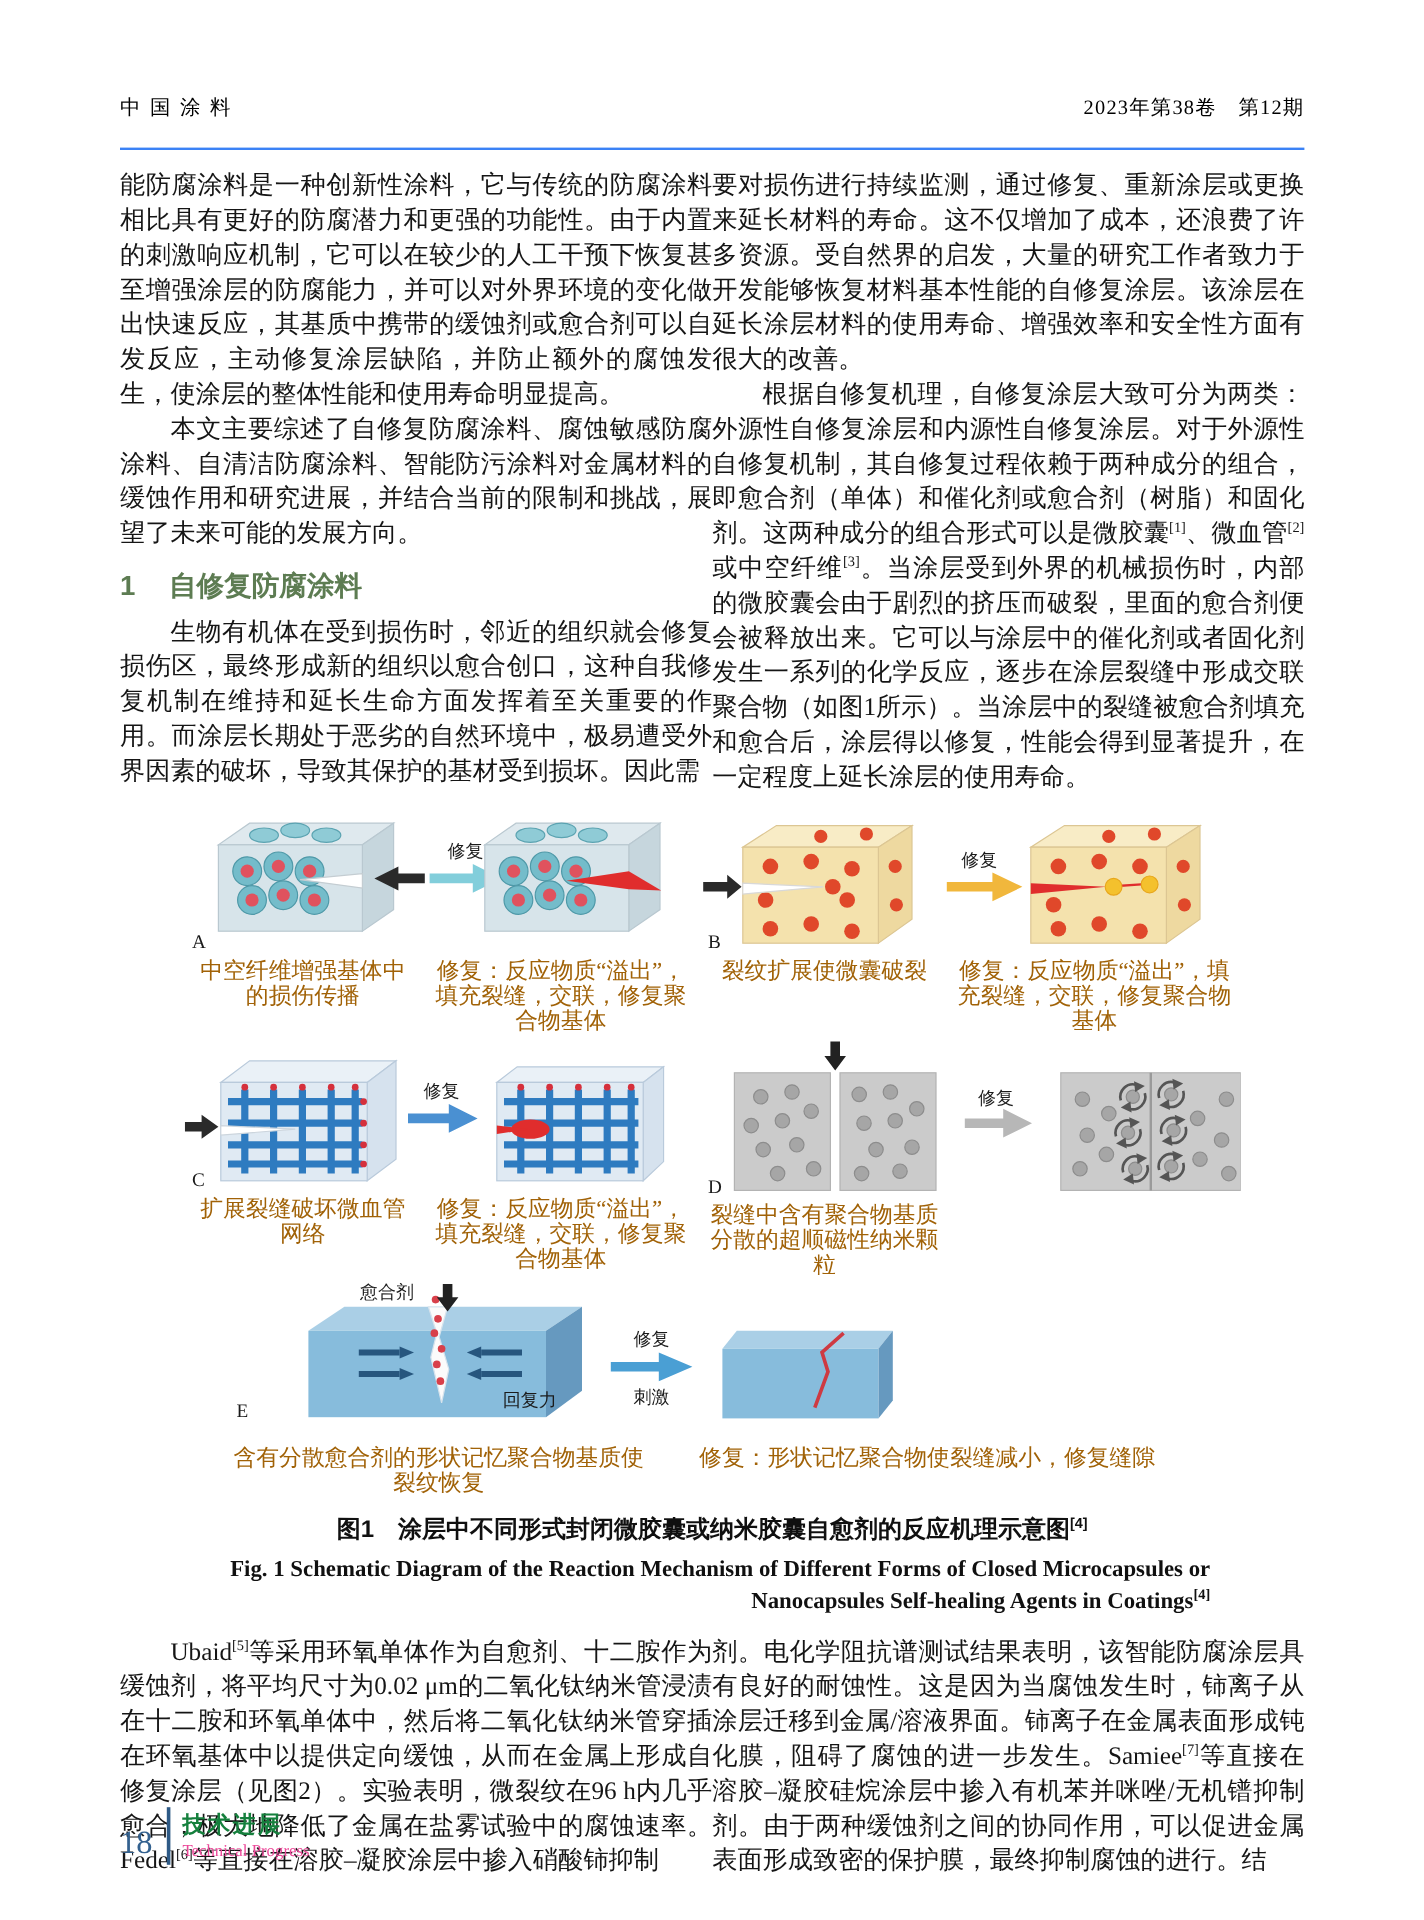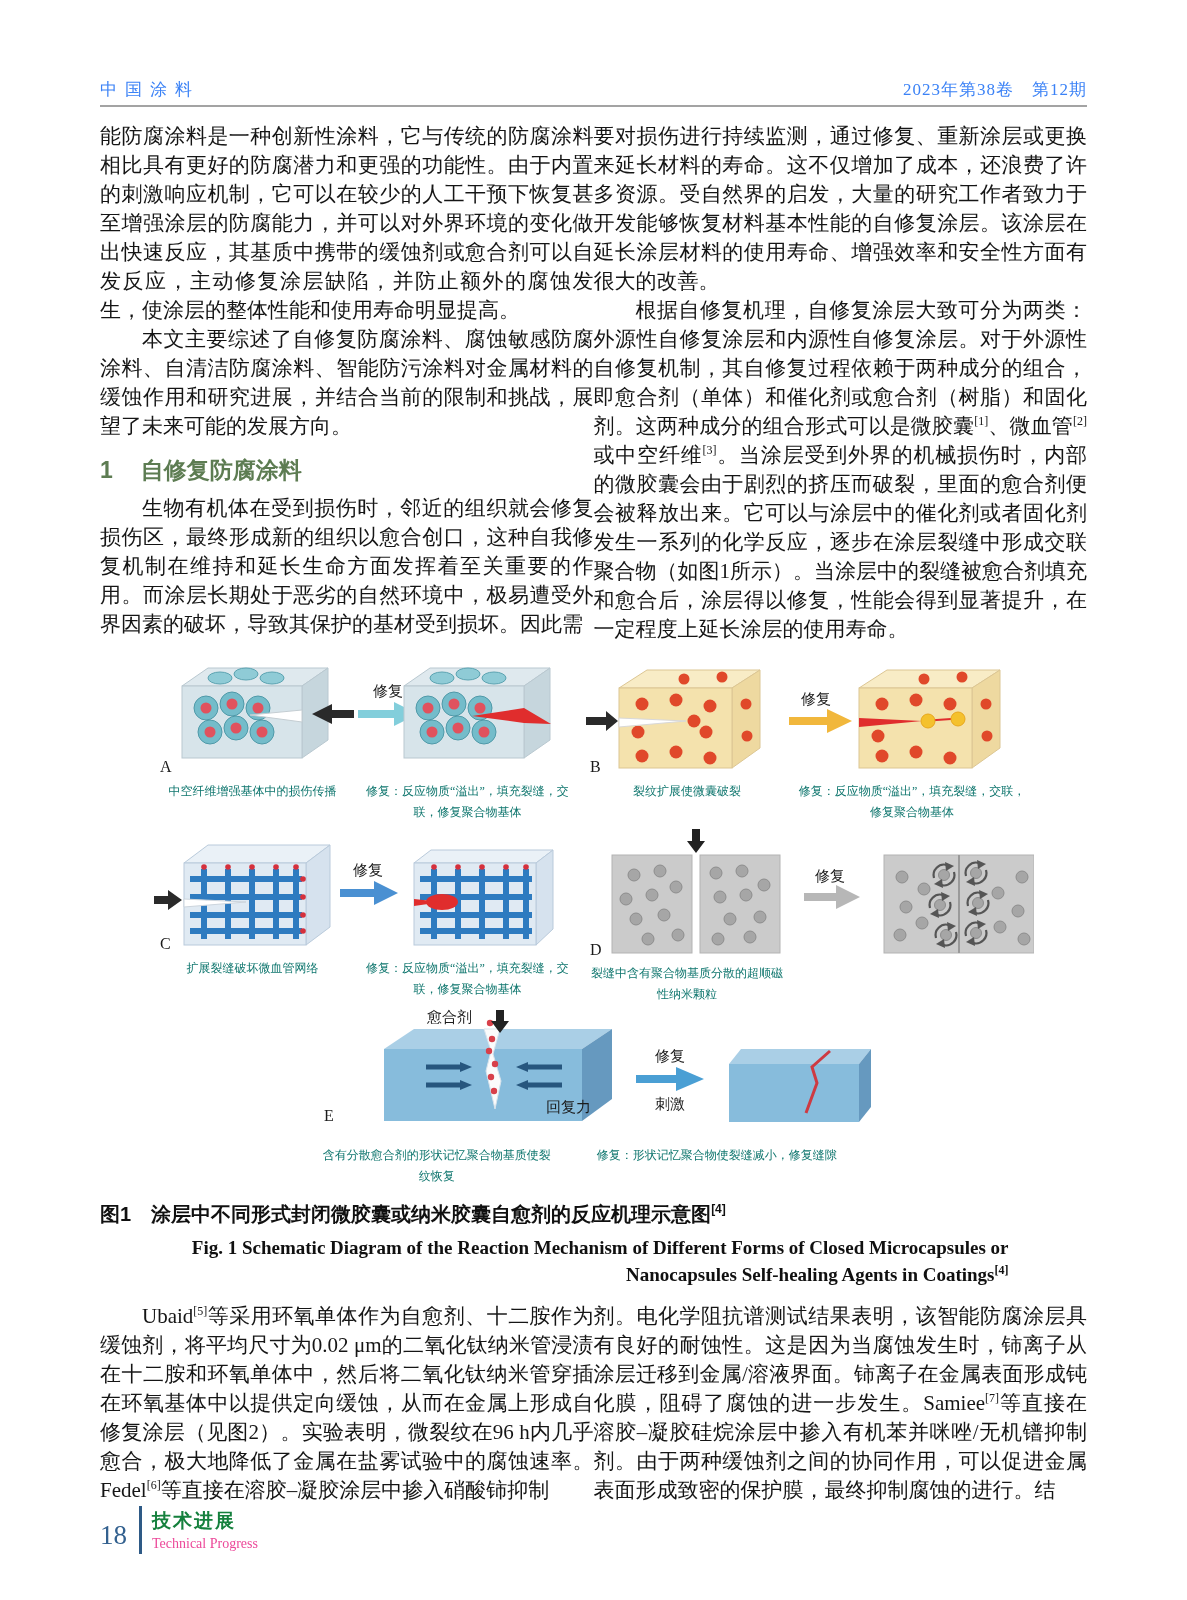--- a/index.html
+++ b/index.html
@@ -3,47 +3,47 @@
 <meta charset="utf-8">
 <style>
   html,body{margin:0;padding:0;background:#fff;}
   .page{
     width:1187px;height:1600px;background:#ffffff;position:relative;
     box-sizing:border-box;padding:78px 100px 0 100px;
     font-family:"Liberation Serif",serif;color:#151515;overflow:hidden;
   }
   
   .pg-header{display:flex;justify-content:space-between;align-items:flex-end;
-    padding-bottom:4px;border-bottom:2px solid #a3a3a3;color:#3b82f6;font-size:17px;}
+    padding-bottom:22px;border-bottom:2px solid #3b82f6;color:#000000;font-size:17px;}
   .journal{letter-spacing:8px;}
   .issue{letter-spacing:1px;}
   
   .cols{display:flex;margin-top:15px;}
   .col{flex:1;font-size:21px;line-height:29px;text-align:justify;}
   .col p{margin:0;}
   p.ind{text-indent:2em;}
   sup{font-size:12px;line-height:0;vertical-align:super;}
   .sec-heading{display:flex;gap:28px;margin:14px 0 9px 0;
     font-family:"Liberation Sans",sans-serif;font-size:23px;font-weight:bold;
     color:#5d7c52;line-height:30px;}
   
   figure{margin:16px 0 0 0;}
   .fig-wrap{width:880px;margin:0 auto;}
   .fig-row{display:flex;justify-content:space-between;margin-bottom:4px;}
   .fig-row.center{justify-content:center;}
   .panel svg{display:block;}
-  .panel-caps{display:flex;font-size:12px;line-height:21px;text-align:center;
-    color:#0f766e;margin-top:1px;}
+  .panel-caps{display:flex;font-size:19px;line-height:21px;text-align:center;
+    color:#a16207;margin-top:1px;}
   .cap-l{width:46%;padding:0 4px;box-sizing:border-box;}
   .cap-r{width:54%;padding:0 4px;box-sizing:border-box;}
   .panel-e .cap-l{width:44%;}
   .panel-e .cap-r{width:56%;}
   svg text{font-family:"Liberation Serif",serif;font-size:15px;fill:#1b1b1b;}
   svg text.letter{font-size:16px;}
-  .figcap-cn{text-align:left;font-family:"Liberation Sans",sans-serif;
+  .figcap-cn{text-align:center;font-family:"Liberation Sans",sans-serif;
     font-weight:bold;font-size:20px;color:#101010;margin-top:14px;}
   .figcap-en{text-align:right;font-weight:bold;font-size:19px;line-height:27px;
     margin:6px auto 0 auto;width:830px;color:#101010;}
   .cols.bottom{margin-top:14px;}
   
   .pg-footer{position:absolute;left:100px;bottom:46px;display:flex;align-items:center;}
   .pgnum{font-size:27px;color:#33618f;margin-right:12px;margin-top:10px;}
   .fbar{width:3px;height:48px;background:#2e5a86;margin-right:10px;}
   .fcn{font-family:"Liberation Sans",sans-serif;font-weight:bold;font-size:19px;
     color:#15803d;letter-spacing:2px;}

